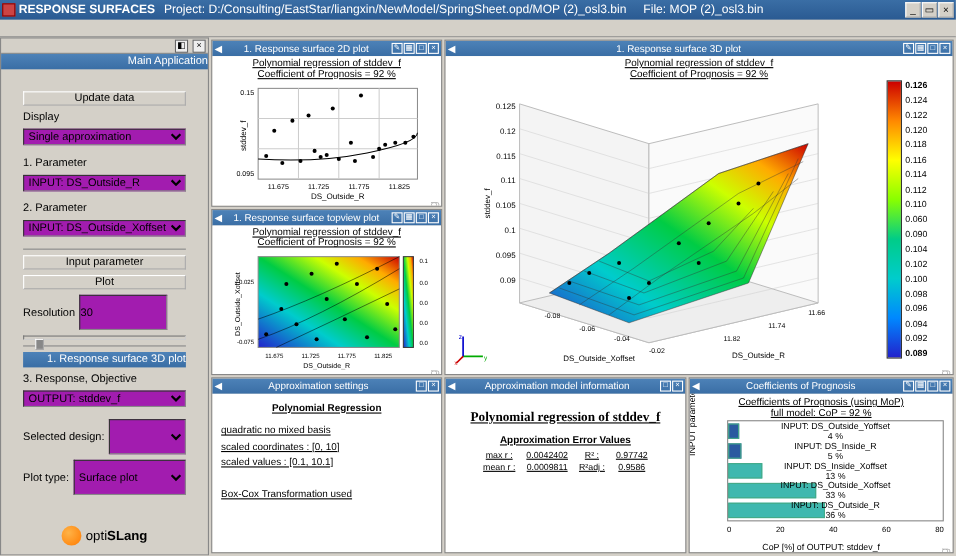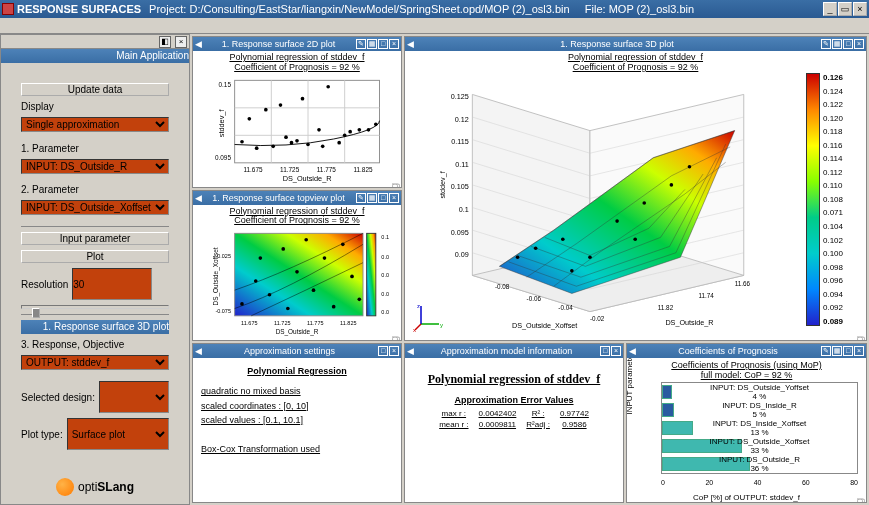--- a/index.html
+++ b/index.html
@@ -14,21 +14,21 @@
   .menubar span:last-child{color:#888;}
   .menubar .u{text-decoration:underline;}
   .workspace { display: flex; height: 471px; }
   .sidebar { width: 190px; background: #d4d0c8; border:1px solid #888; display:flex;flex-direction:column; }
   .sidetoolbar{height:18px;border-bottom:1px solid #888;display:flex;align-items:center;gap:4px;padding:0 2px;justify-content:flex-end;}
   .sidetoolbar .ticon{width:12px;height:12px;border:1px solid #666;background:#eee;font-size:8px;text-align:center;line-height:10px;}
   .panel-hdr{background:linear-gradient(#4d82b8,#3a6ea5);color:#fff;text-align:right;font-size:10px;height:14px;line-height:14px;}
   .side-body{padding:20px;display:flex;flex-direction:column;gap:5px;overflow:hidden;}
   .btn{background:#d4d0c8;border:1px outset #fff;height:18px;font-size:10px;}
   .lbl{font-size:10px;}
-  select,input[type=text]{border:1px inset #888;background:#c2410c;font-size:10px;height:32px;width:100%;}
+  select,input[type=text]{border:1px inset #888;background:#a21caf;font-size:10px;height:32px;width:100%;}
   .row{display:flex;align-items:center;gap:4px;}
   .slider{height:16px;background:#d4d0c8;position:relative;border:1px inset #ccc;}
   .slider .thumb{position:absolute;left:10px;top:2px;width:8px;height:10px;background:#888;border:1px outset #fff;}
   .logo{margin-top:auto;padding:8px;display:flex;align-items:center;justify-content:center;gap:4px;}
   .logo-mark{width:18px;height:18px;border-radius:50%;background:radial-gradient(circle at 35% 35%,#ffb347,#ff7a00);position:relative;}
   .logo-text{font-size:12px;}.logo-text b{font-weight:bold;}
   .mainarea{flex:1;display:grid;grid-template-columns:210px 220px 1fr;grid-template-rows:1fr 1fr 160px;gap:2px;padding:2px;background:#d4d0c8;}
   .pane{background:#d4d0c8;border:1px solid #888;display:flex;flex-direction:column;overflow:hidden;}
   .pane-hdr{background:linear-gradient(#4d82b8,#3a6ea5);color:#fff;height:14px;display:flex;align-items:center;font-size:9px;padding:0 2px;}
   .pane-hdr .pt{flex:1;text-align:center;}
@@ -367,22 +367,22 @@
           <div class="cb-ticks" id="cb3d">
               <span>0.126</span>
               <span>0.124</span>
               <span>0.122</span>
               <span>0.120</span>
               <span>0.118</span>
               <span>0.116</span>
               <span>0.114</span>
               <span>0.112</span>
               <span>0.110</span>
-              <span>0.108</span>
-              <span>0.071</span>
+              <span>0.060</span>
+              <span>0.090</span>
               <span>0.104</span>
               <span>0.102</span>
               <span>0.100</span>
               <span>0.098</span>
               <span>0.096</span>
               <span>0.094</span>
               <span>0.092</span>
               <span>0.089</span>
             </div>
         </div>

